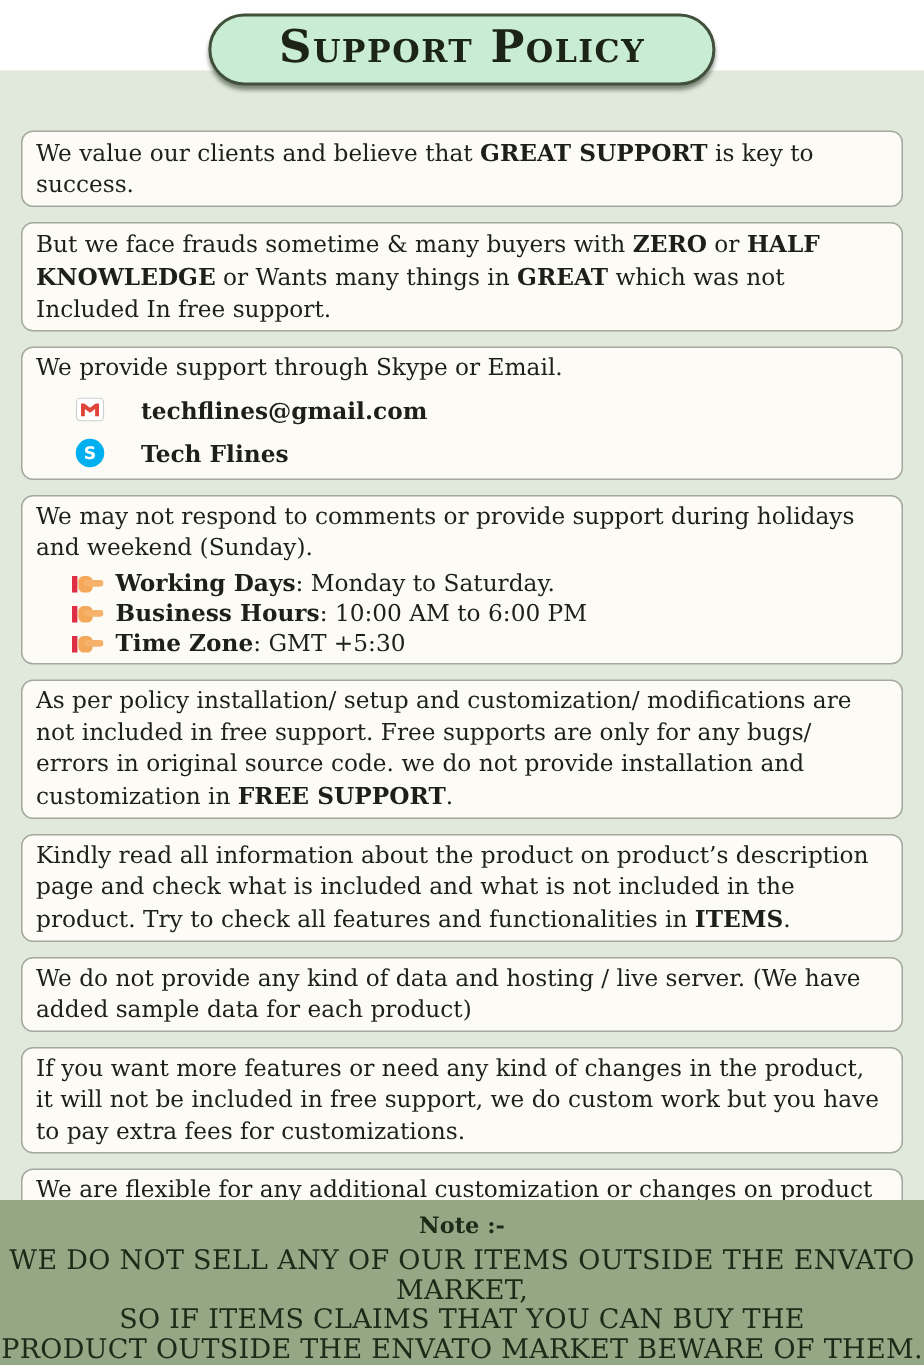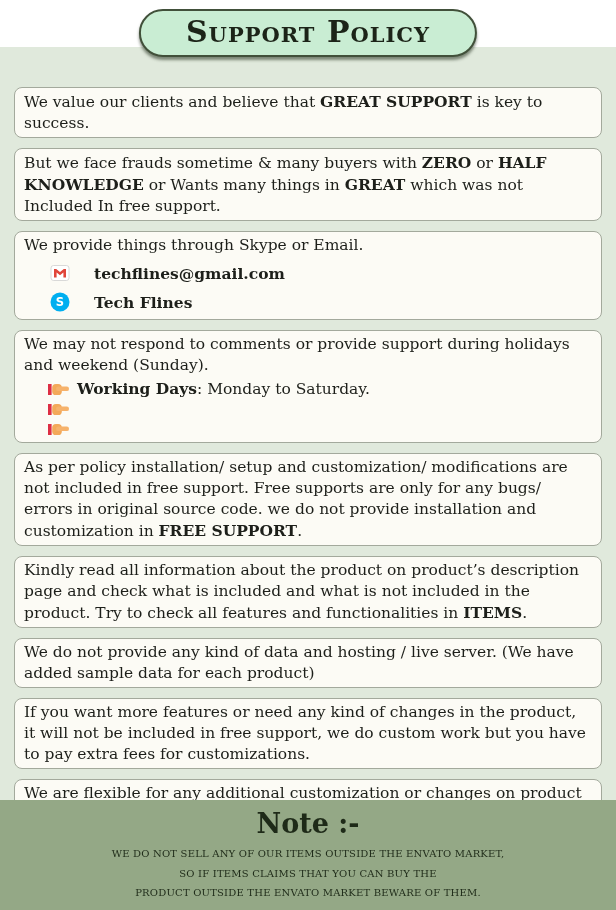--- a/index.html
+++ b/index.html
@@ -50,22 +50,22 @@
   .bullet-row{ display:flex; align-items:center; gap:8px; margin-left:24px; height:20px; line-height:20px; }
   .bullet-row p{ margin:0; }
 
   
   .note-band{
     flex:none; height:110px;
     background:#94a886;
     text-align:center;
     color:#1e2a18;
   }
-  .note-title{ font-weight:bold; font-size:27px; margin:8px 0 5px; }
-  .note-line{ font-size:10px; line-height:19.5px; letter-spacing:0.2px;text-align:center; }
+  .note-title{ font-weight:bold; font-size:15px; margin:8px 0 5px; }
+  .note-line{ font-size:18px; line-height:19.5px; letter-spacing:0.2px;text-align:center; }
 </style>
 </head>
 <body>
 
 <div class="page">
 
   <header class="top-band">
     <div class="title-pill">
       <span class="title-text">Support Policy</span>
     </div>
@@ -75,21 +75,21 @@
 
     <section class="box">
       <p><span>We value our clients and believe that </span><b>GREAT SUPPORT</b><span> is key to success.</span></p>
     </section>
 
     <section class="box">
       <p><span>But we face frauds sometime &amp; many buyers with </span><b>ZERO</b><span> or </span><b>HALF KNOWLEDGE</b><span> or Wants many things in </span><b>GREAT</b><span> which was not Included In free support.</span></p>
     </section>
 
     <section class="box">
-      <p><span>We provide things through Skype or Email.</span></p>
+      <p><span>We provide support through Skype or Email.</span></p>
       <div class="contact-row">
         <span class="icon">
           <svg width="20" height="20" viewBox="0 0 20 20" aria-hidden="true">
             <rect x="1" y="2.5" width="18" height="15" rx="2.6" fill="#ffffff" stroke="#cfcfcf" stroke-width="0.8"></rect>
             <path d="M4 6 v8.5 h2.6 V9.6 L10 12.2 L13.4 9.6 v4.9 H16 V6 h-2.2 L10 8.9 L6.2 6 Z" fill="#e0453a"></path>
           </svg>
         </span>
         <span class="c-label">techflines@gmail.com</span>
       </div>
       <div class="contact-row">
@@ -117,29 +117,31 @@
           <p><b>Working Days</b><span>: Monday to Saturday.</span></p>
         </div>
         <div class="bullet-row">
           <span class="icon">
             <svg width="21" height="15" viewBox="0 0 21 15" aria-hidden="true">
               <rect x="0" y="2" width="3.6" height="11" fill="#dd2e44"></rect>
               <rect x="4.2" y="2" width="9.6" height="11" rx="3.6" fill="#f3a959"></rect>
               <rect x="8" y="4.6" width="13" height="4.5" rx="2.2" fill="#f6b26b"></rect>
             </svg>
           </span>
+          <p><b>Business Hours</b><span>: 10:00 AM to 6:00 PM</span></p>
         </div>
         <div class="bullet-row">
           <span class="icon">
             <svg width="21" height="15" viewBox="0 0 21 15" aria-hidden="true">
               <rect x="0" y="2" width="3.6" height="11" fill="#dd2e44"></rect>
               <rect x="4.2" y="2" width="9.6" height="11" rx="3.6" fill="#f3a959"></rect>
               <rect x="8" y="4.6" width="13" height="4.5" rx="2.2" fill="#f6b26b"></rect>
             </svg>
           </span>
+          <p><b>Time Zone</b><span>: GMT +5:30</span></p>
         </div>
       </div>
     </section>
 
     <section class="box">
       <p><span>As per policy installation/ setup and customization/ modifications are not included in free support. Free supports are only for any bugs/ errors in original source code. we do not provide installation and customization in </span><b>FREE SUPPORT</b><span>.</span></p>
     </section>
 
     <section class="box">
       <p><span>Kindly read all information about the product on product’s description page and check what is included and what is not included in the product. Try to check all features and functionalities in </span><b>ITEMS</b><span>.</span></p>

